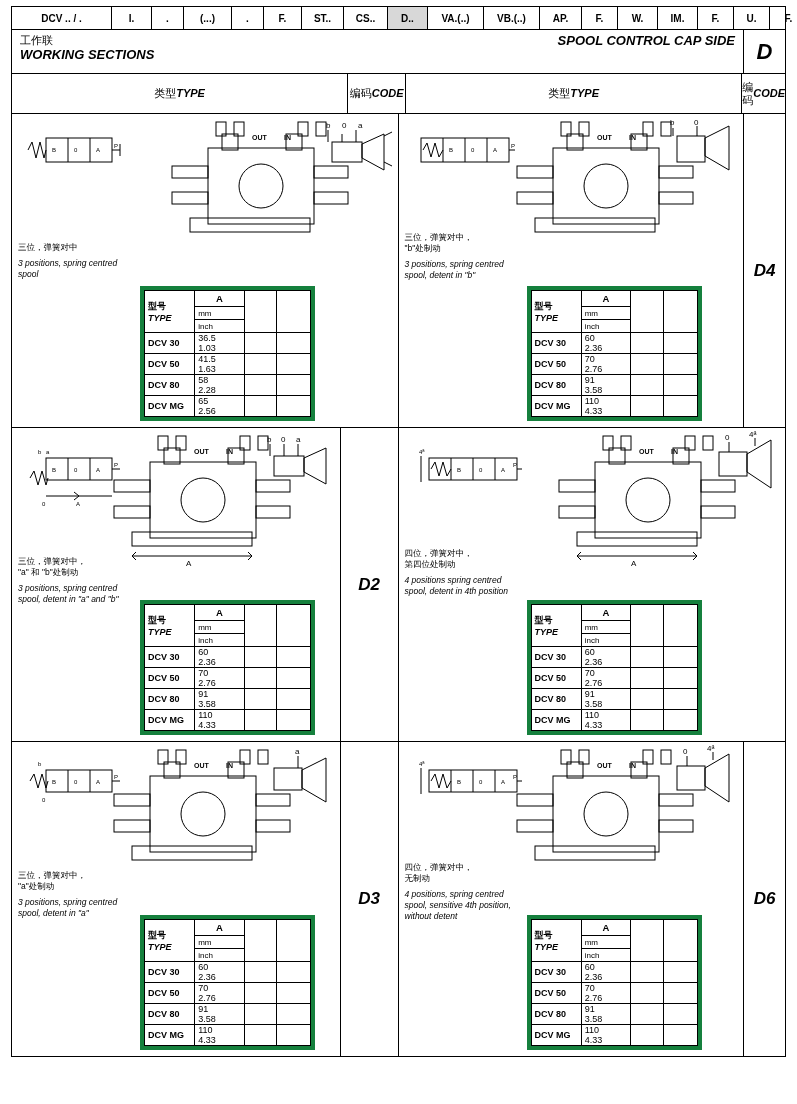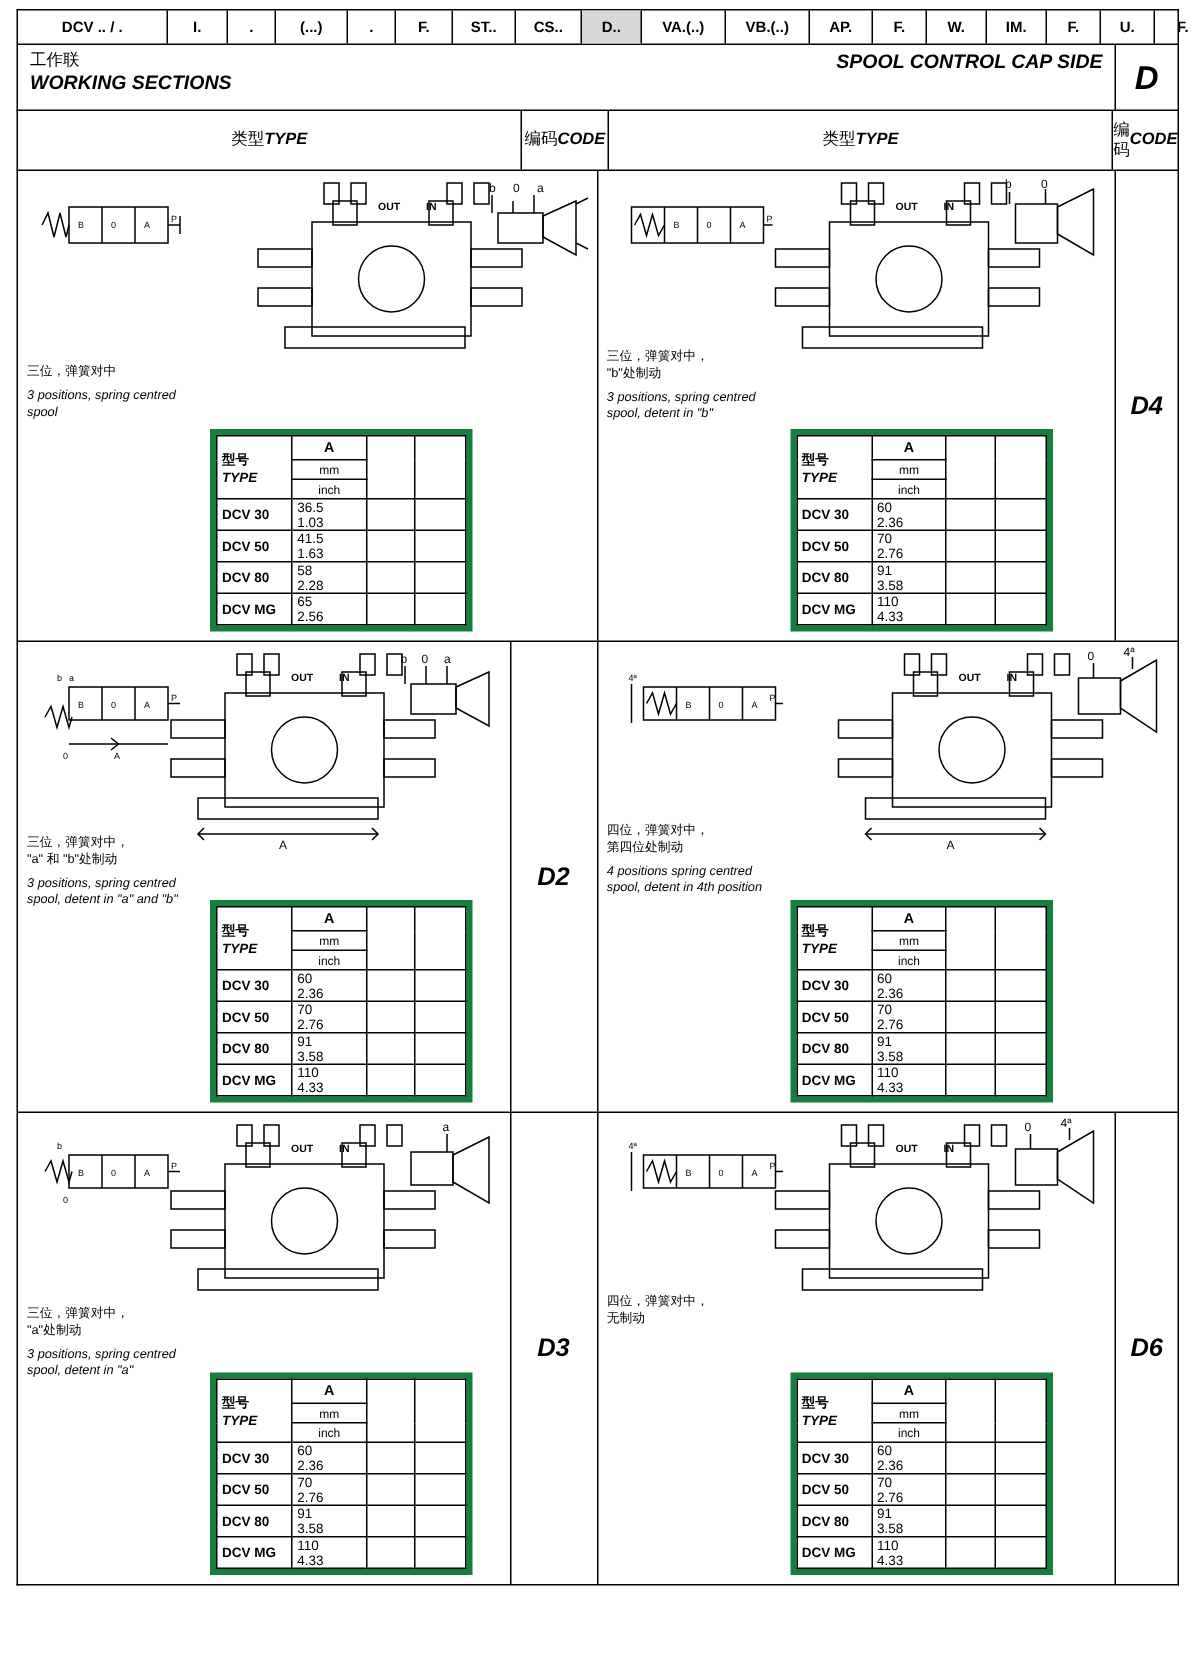--- a/index.html
+++ b/index.html
@@ -57,21 +57,21 @@
   .dimtbl{position:absolute;left:128px;bottom:6px;width:175px;border:4px solid #15803d;box-sizing:border-box;
     border-collapse:collapse;}
   .dimtbl table{border-collapse:collapse;width:100%;}
   .dimtbl td{border:1px solid #000;font-size:9px;padding:0 3px;box-sizing:border-box;vertical-align:middle;}
   .dimtbl .hd1{height:16px;font-size:9.5px;font-weight:bold;}
   .dimtbl .hd2{height:13px;}
   .dimtbl .hd3{height:13px;}
   .dimtbl .tc{text-align:center;}
   .dimtbl .tl{text-align:left;font-weight:bold;}
   .dimtbl .ital{font-style:italic;font-weight:bold;}
-  .dimtbl .unit{font-size:8px;text-align:center;}
+  .dimtbl .unit{font-size:8px;text-align:left;}
   .dimtbl .val{font-size:9px;line-height:10px;}
   .dimtbl .hdrtype{width:52px;}
   .dimtbl .colA{width:52px;}
   .dimtbl .colB{width:35px;}
   .dimtbl .colC{width:36px;}
   svg{display:block;}
 </style>
 </head>
 <body>
 
@@ -698,20 +698,21 @@
                   <text x="76" y="36">0</text>
                   <text x="98" y="36">A</text>
                 <text x="110" y="31">P</text>
                   <text x="16" y="18">4ª</text>
               </g>
             </svg>
           </div>
           <div class="desc" style="top:120px;width:122px">
             <div class="dcn" style="white-space:pre-line">四位，弹簧对中，
 无制动</div>
+            <div class="den">4 positions, spring centred spool, sensitive 4th position, without detent</div>
           </div>
           <div class="draw">
             <svg viewBox="0 0 250 140" width="250" height="140">
               <g stroke="#000" fill="none" stroke-width="1">
                 <rect x="62" y="32" width="106" height="76"></rect>
                 <circle cx="115" cy="70" r="22"></circle>
                 <rect x="76" y="18" width="16" height="16"></rect>
                   <rect x="140" y="18" width="16" height="16"></rect>
                 <rect x="70" y="6" width="10" height="14"></rect>
                   <rect x="88" y="6" width="10" height="14"></rect>

